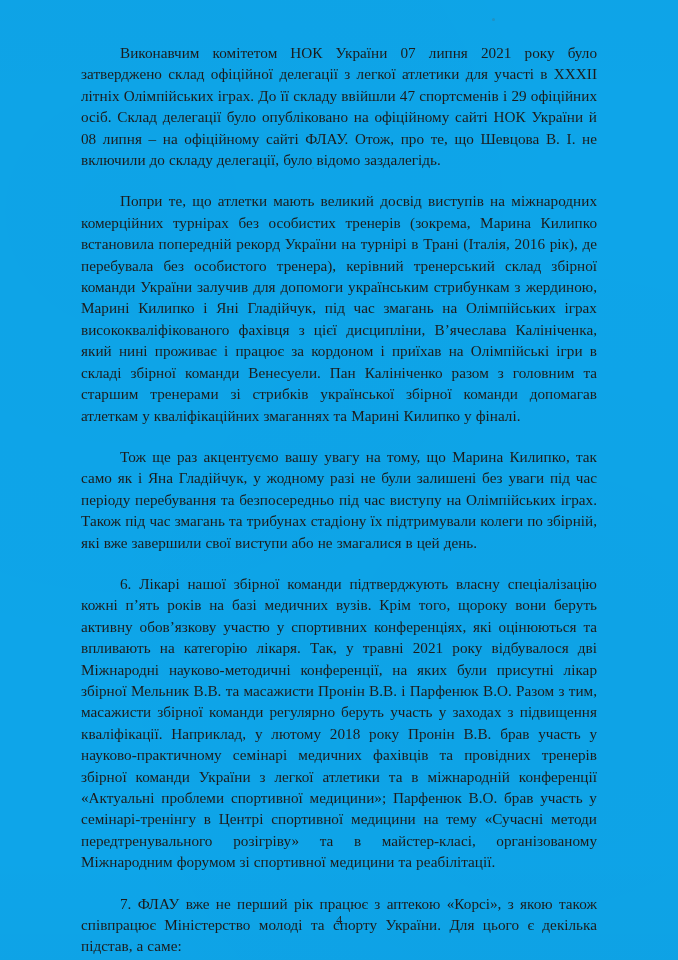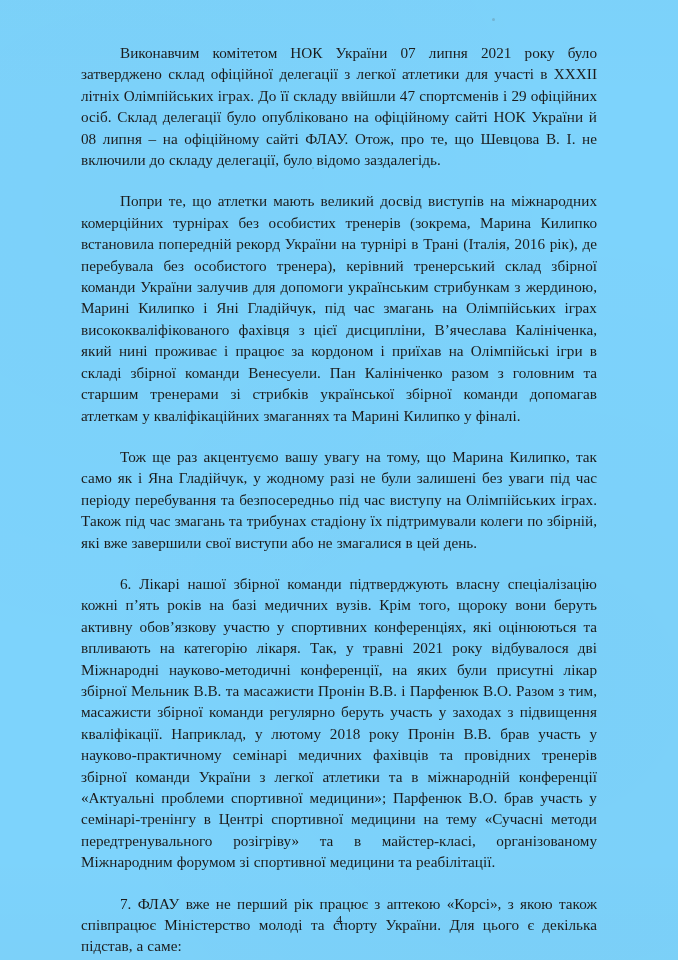--- a/index.html
+++ b/index.html
@@ -13,21 +13,21 @@
     height: 960px;
     overflow: hidden;
     font-family: "Liberation Serif", "DejaVu Serif", serif;
     color: #1c1c1c;
     position: relative;
   }
   
   .page {
     position: absolute;
     inset: 0;
-    background: #7dd3fc;
+    background: #0ea5e9;
   }
   .scan-noise {
     position: absolute;
     inset: 0;
     pointer-events: none;
     background:
       radial-gradient(circle at 18% 22%, rgba(0,0,0,0.012) 0%, rgba(0,0,0,0) 55%),
       radial-gradient(circle at 82% 72%, rgba(0,0,0,0.014) 0%, rgba(0,0,0,0) 58%),
       linear-gradient(180deg, rgba(0,0,0,0.009) 0%, rgba(0,0,0,0) 12%, rgba(0,0,0,0) 88%, rgba(0,0,0,0.012) 100%);
   }

